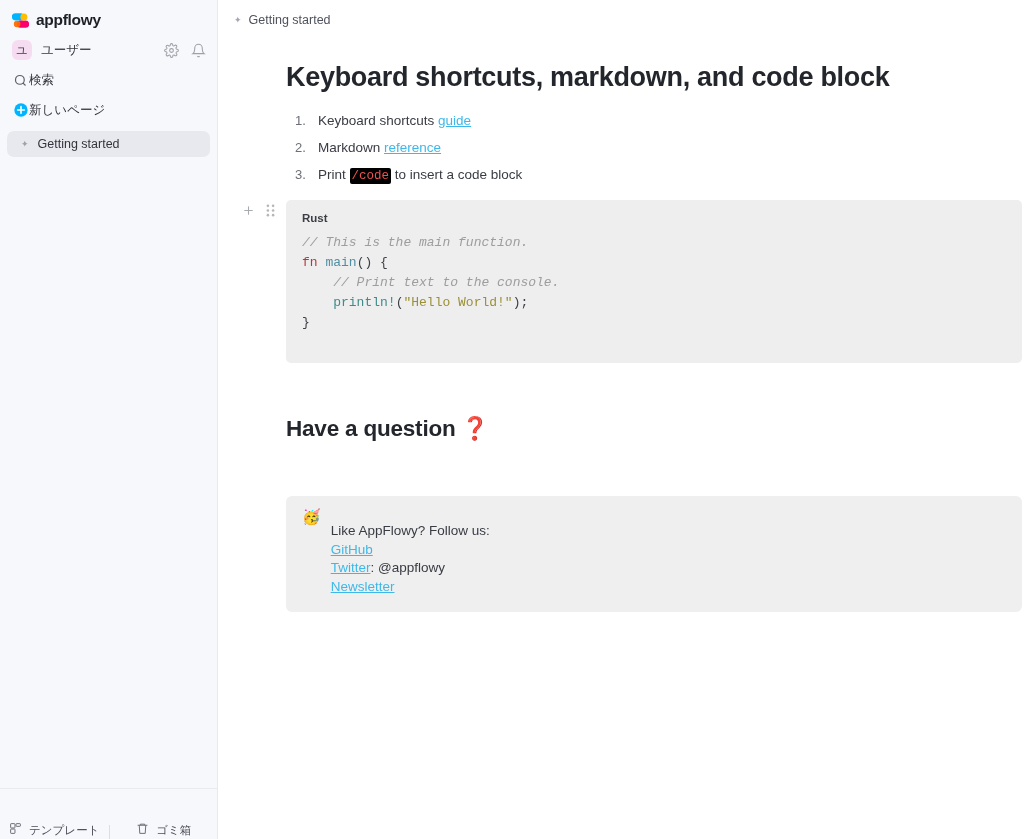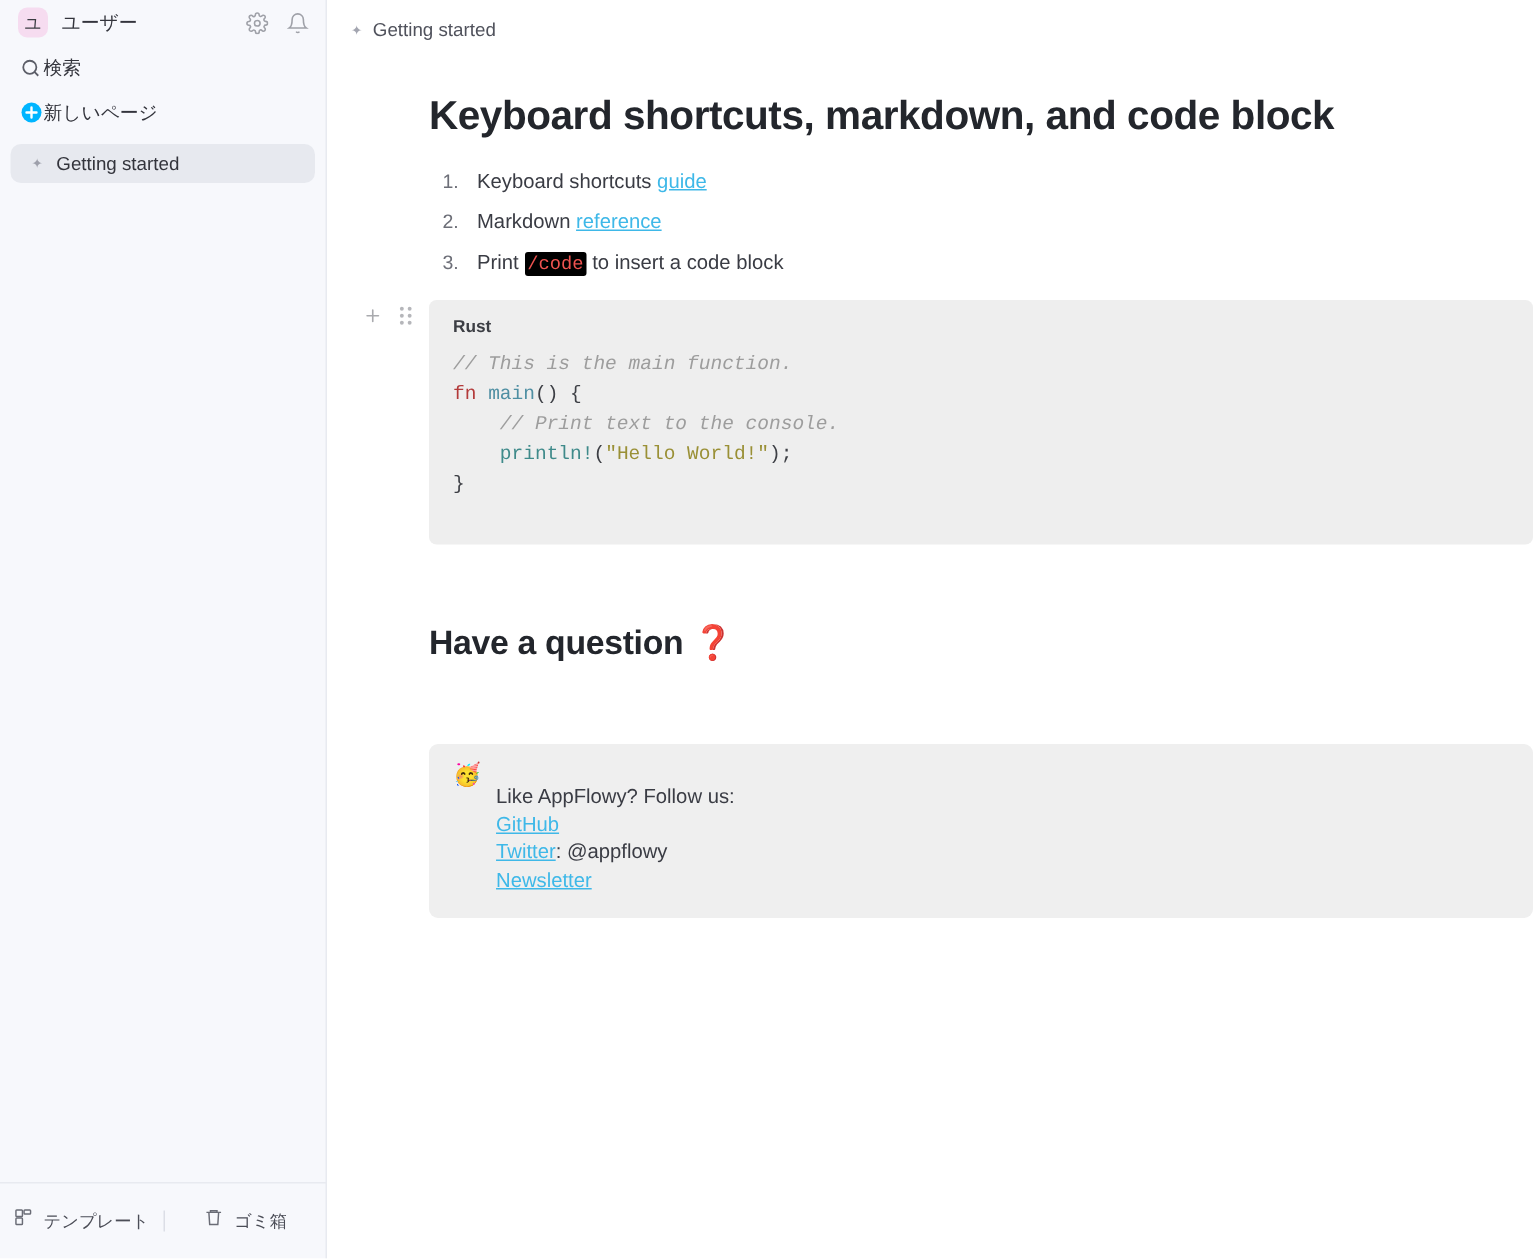--- a/index.html
+++ b/index.html
@@ -53,21 +53,21 @@
     margin: 6px 7px 0 7px; height: 26px; padding-left: 14px;
     border-radius: 7px; cursor: pointer;
   }
   .page-item.active { background: #e7e9ef; }
   .page-star { font-size: 9px; color: #9ea0ab; }
   .page-label { font-size: 12.5px; color: #33343c; }
 
   .sidebar-footer {
     position: absolute; left: 0; bottom: 0; width: 218px;
     border-top: 1px solid #e8eaf0;
-    display: flex; align-items: center; height: 51px;
+    display: flex; align-items: flex-end; height: 51px;
   }
   .foot-btn { display: flex; align-items: center; gap: 7px; flex: 1; justify-content: center; cursor: pointer; }
   .foot-label { font-size: 11.5px; color: #4b4d57; }
   .foot-div { width: 1px; height: 14px; background: #dcdee6; }
 
   
   .main { flex: 1; height: 839px; background: #fff; position: relative; overflow: hidden; }
   .topbar { height: 40px; display: flex; align-items: center; padding-left: 16px; gap: 7px; }
   .crumb-star { font-size: 9px; color: #a3a5b0; }
   .crumb-text { font-size: 12.5px; color: #50525c; }
@@ -134,20 +134,31 @@
   .callout-body { padding-top: 14px; }
   .callout-line { font-size: 13.5px; color: #3a3c44; line-height: 18.5px; }
 </style>
 </head>
 <body>
 
 <div class="app">
 
   <div class="sidebar">
 
+    <div class="logo-row">
+      <span class="logo-mark">
+        <svg width="17" height="17" viewBox="0 0 17 17">
+          <path d="M8.5 1.2 A3.6 3.6 0 0 1 8.5 8.4 L8.5 8.4 L3.4 8.4 A3.6 3.6 0 0 1 3.4 1.2 Z" fill="#00b5ff"></path>
+          <path d="M13.6 8.6 A3.6 3.6 0 0 1 13.6 15.8 L8.5 15.8 A3.6 3.6 0 0 1 8.5 8.6 Z" fill="#fb006d"></path>
+          <circle cx="11.9" cy="5.0" r="3.5" fill="#ffbd00"></circle>
+          <circle cx="5.1" cy="12.0" r="3.3" fill="#ff6d00" opacity="0.95"></circle>
+        </svg>
+      </span>
+      <span class="logo-text">appflowy</span>
+    </div>
 
     <div class="user-row">
       <span class="avatar">ユ</span>
       <span class="user-name">ユーザー</span>
       <span class="hdr-icon">
         <svg width="15" height="15" viewBox="0 0 24 24" fill="none" stroke="#6a6c76" stroke-width="1.7">
           <circle cx="12" cy="12" r="3"></circle>
           <path d="M19.4 15a1.6 1.6 0 0 0 .3 1.8l.1.1a2 2 0 1 1-2.8 2.8l-.1-.1a1.6 1.6 0 0 0-1.8-.3 1.6 1.6 0 0 0-1 1.5V21a2 2 0 1 1-4 0v-.1A1.6 1.6 0 0 0 9 19.4a1.6 1.6 0 0 0-1.8.3l-.1.1a2 2 0 1 1-2.8-2.8l.1-.1a1.6 1.6 0 0 0 .3-1.8 1.6 1.6 0 0 0-1.5-1H3a2 2 0 1 1 0-4h.1A1.6 1.6 0 0 0 4.6 9a1.6 1.6 0 0 0-.3-1.8l-.1-.1a2 2 0 1 1 2.8-2.8l.1.1a1.6 1.6 0 0 0 1.8.3H9a1.6 1.6 0 0 0 1-1.5V3a2 2 0 1 1 4 0v.1a1.6 1.6 0 0 0 1 1.5 1.6 1.6 0 0 0 1.8-.3l.1-.1a2 2 0 1 1 2.8 2.8l-.1.1a1.6 1.6 0 0 0-.3 1.8V9a1.6 1.6 0 0 0 1.5 1H21a2 2 0 1 1 0 4h-.1a1.6 1.6 0 0 0-1.5 1z"></path>
         </svg>
       </span>

